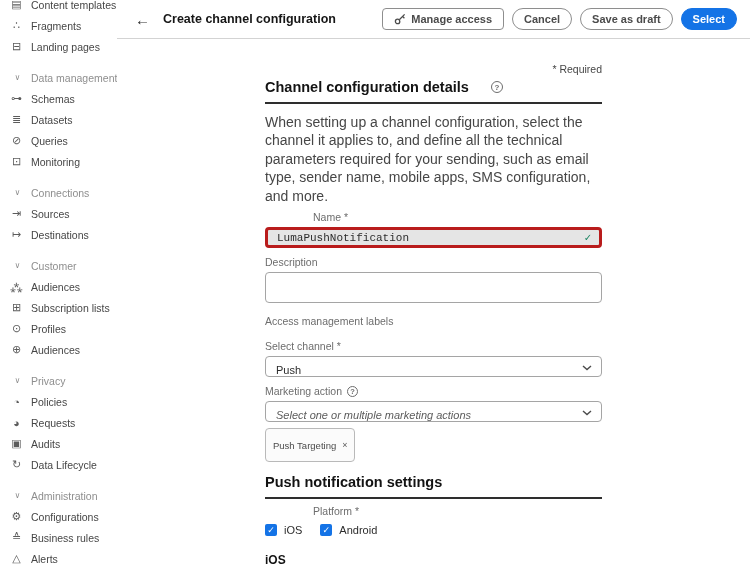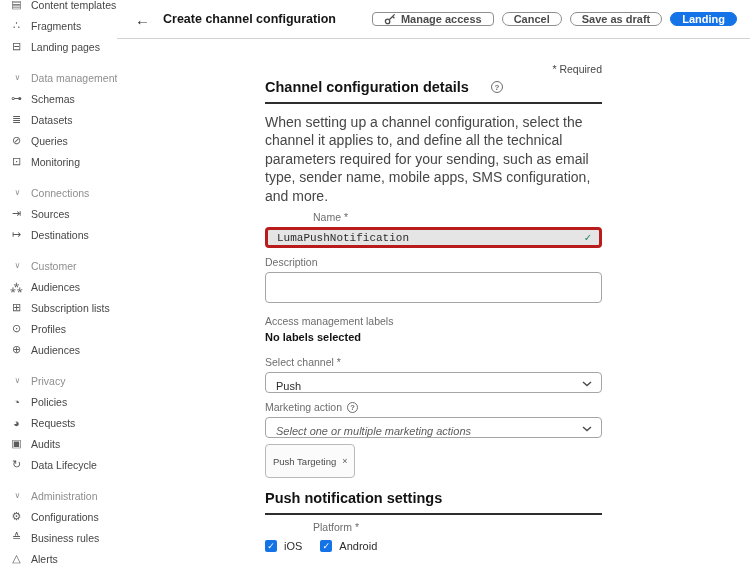--- a/index.html
+++ b/index.html
@@ -17,21 +17,21 @@
   .nav-section .chev { width:13px; flex:0 0 13px; text-align:center; font-size:8px; color:#8e8e8e; }
   .nav-section .lbl { margin-left:7px; font-size:10.5px; color:#8e8e8e; white-space:nowrap; }
 
   
   .main { flex:1; display:flex; flex-direction:column; min-width:0; }
   .topbar { height:39px; flex:0 0 39px; border-bottom:1px solid #d3d3d3; display:flex; align-items:center;
     padding:0 13px 0 18px; }
   .back { font-size:15px; color:#2c2c2c; cursor:pointer; margin-right:13px; }
   .page-title { font-size:12.5px; font-weight:bold; color:#161616; }
   .actions { margin-left:auto; display:flex; align-items:center; gap:8px; }
-  .btn { height:14px; display:inline-flex; align-items:center; gap:5px; padding:0 11px;
+  .btn { height:22px; display:inline-flex; align-items:center; gap:5px; padding:0 11px;
     font-size:11px; font-weight:bold; color:#4b4b4b; background:#fff;
     border:1.6px solid #8e8e8e; border-radius:13px; cursor:pointer; white-space:nowrap; }
   .btn.square { border:1px solid #8e8e8e; border-radius:4px; }
   .btn.primary { background:#1473e6; border-color:#1473e6; color:#fff; }
 
   
   .content { flex:1; overflow:hidden; }
   .form-col { width:337px; margin-left:148px; }
   .required-note { text-align:right; font-size:10.5px; color:#464646; margin-top:24px; }
   .h1 { display:flex; align-items:center; gap:22px; margin-top:4px;
@@ -191,21 +191,21 @@
           </svg>
           <span>Manage access</span>
         </button>
         <button class="btn">
           <span>Cancel</span>
         </button>
         <button class="btn">
           <span>Save as draft</span>
         </button>
         <button class="btn primary">
-          <span>Landing</span>
+          <span>Select</span>
         </button>
       </div>
     </header>
 
     <div class="content">
       <div class="form-col">
 
         <div class="required-note">* Required</div>
 
         <div class="h1">
@@ -219,21 +219,20 @@
         <div class="flabel mt10">Name *</div>
         <div class="tbox">
           <span>LumaPushNotification</span>
           <span class="check-in">✓</span>
         </div>
 
         <div class="flabel mt8">Description</div>
         <div class="tarea"></div>
 
         <div class="flabel mt12">Access management labels</div>
-        <div class="bold-val">No labels selected</div>
 
         <div class="flabel" style="margin-top:13px;">Select channel *</div>
         <div class="select">
           <span>Push</span>
           <svg class="chev-svg" width="10" height="6">
             <path d="M1 1 L5 4.6 L9 1" fill="none" stroke="#4b4b4b" stroke-width="1.4"></path>
           </svg>
         </div>
 
         <div class="flabel mt8">

